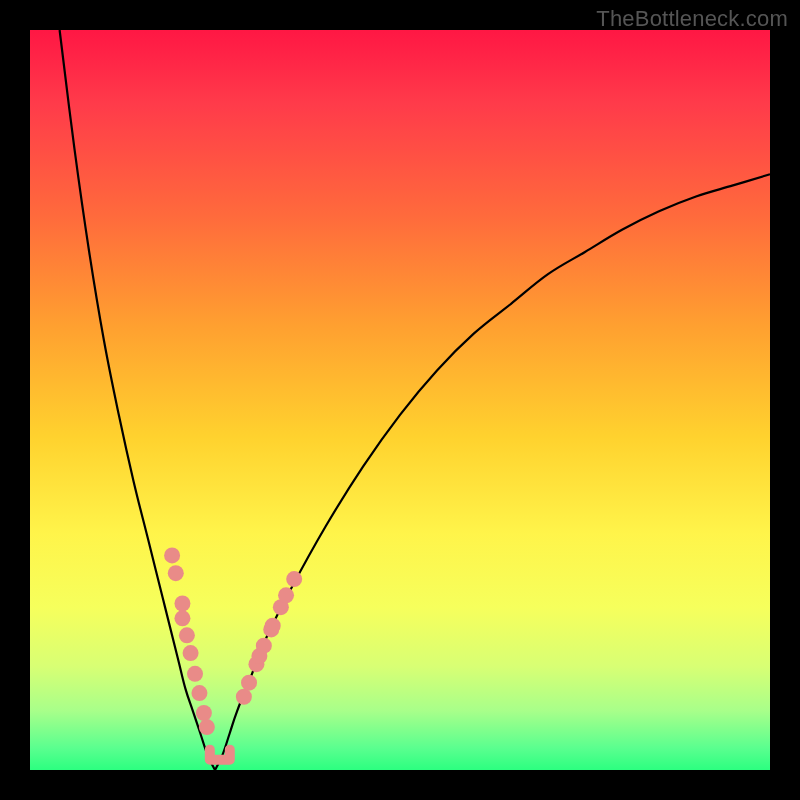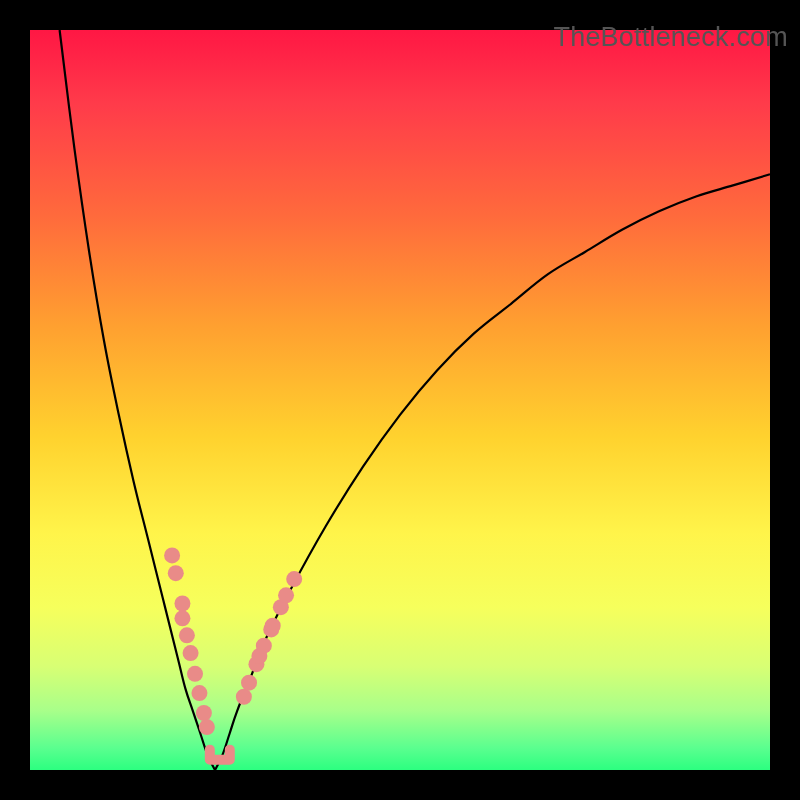--- a/index.html
+++ b/index.html
@@ -29,25 +29,24 @@
       #a8ff8a 92%,
       #5bff8f 97%,
       #2cff80 100%
     );
   }
   .watermark {
     position: absolute;
     top: 6px;
     right: 12px;
     color: #555;
-    font-size: 27px;
+    font-size: 22px;
     font-weight: 500;
     letter-spacing: 0.2px;
     z-index: 5;
-    margin-top: 16px;
   }
   svg.plot {
     position: absolute;
     left: 0;
     top: 0;
     width: 740px;
     height: 740px;
     overflow: visible;
   }
   .curve {

